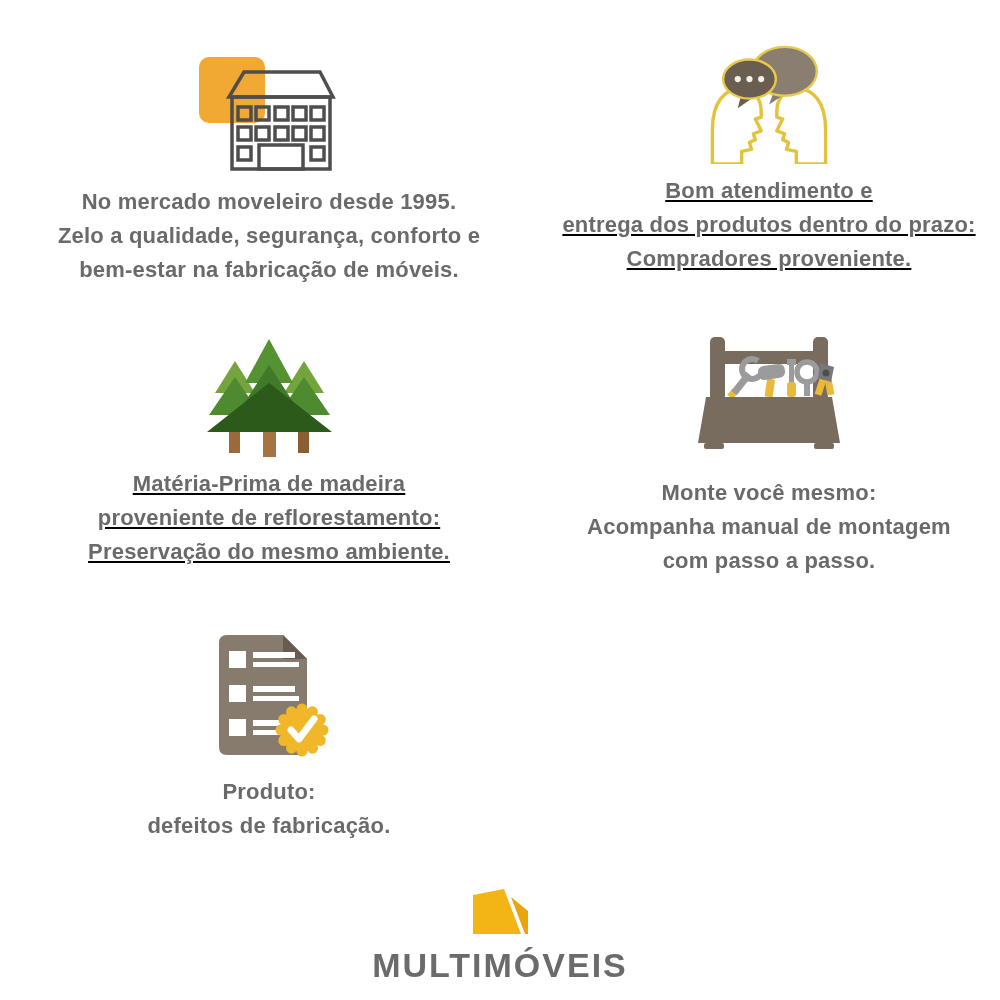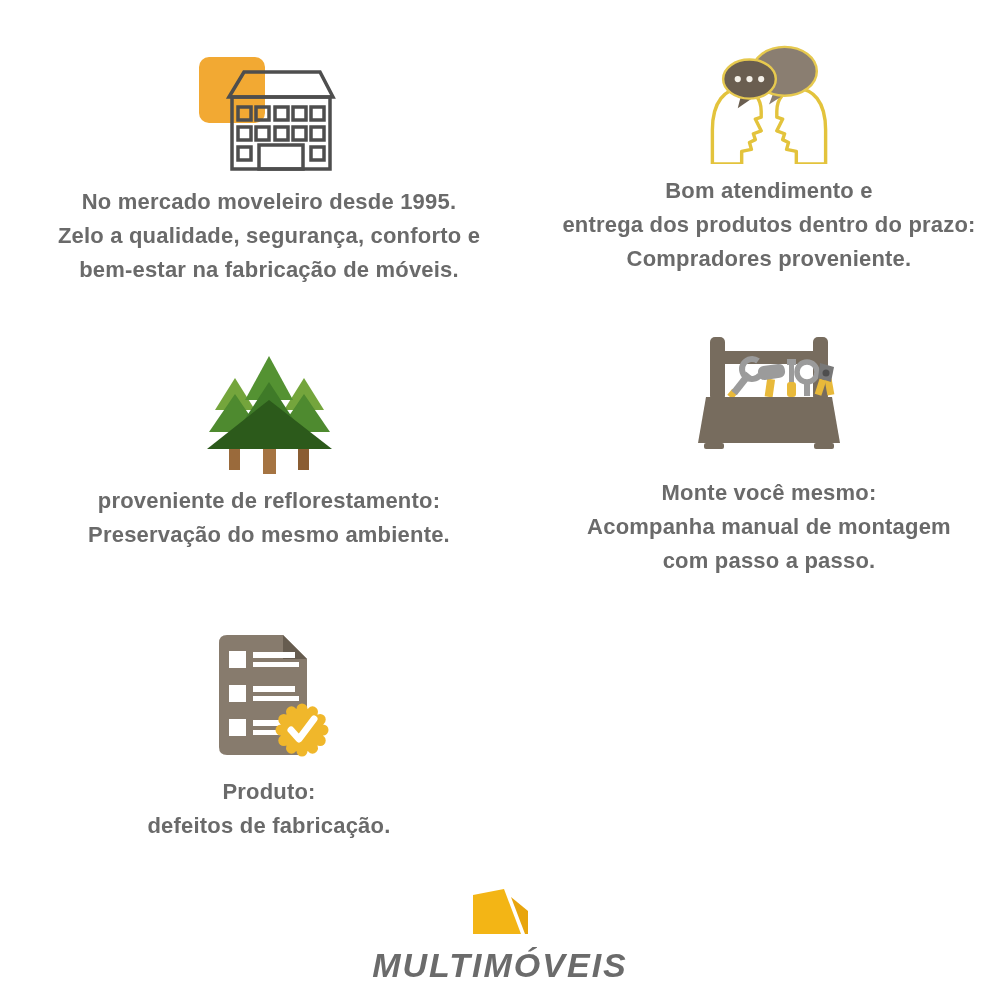--- a/index.html
+++ b/index.html
@@ -11,34 +11,34 @@
   .page{width:1000px;height:1000px;overflow:hidden;background:#ffffff;}
   .grid{
     display:grid;
     grid-template-columns:53% 47%;
     grid-template-rows:298px 288px 276px;
   }
   .feature{
     display:flex;flex-direction:column;align-items:center;justify-content:center;padding-left:8px;
   }
   .feature.r1{padding-top:46px;}
-  .feature.r2{padding-top:20px;}
+  .feature.r2{padding-top:20px;text-decoration:underline;}
   .feature.r3{padding-top:22px;}
   .icon-wrap{display:flex;align-items:center;justify-content:center;}
   .r1 .icon-wrap{height:118px;margin-bottom:10px;}
   .r2 .icon-wrap{height:122px;margin-bottom:10px;}
   .r3 .icon-wrap{height:140px;margin-bottom:8px;}
   .line{
     margin:0;text-align:center;
     font-size:22px;line-height:34px;font-weight:700;color:#6A6A6A;
     letter-spacing:0.2px;white-space:nowrap;
   }
   .brand{
     height:138px;display:flex;flex-direction:column;align-items:center;
-    padding-top:24px;box-sizing:border-box;font-style:italic;
+    padding-top:24px;box-sizing:border-box;
   }
   .brand-name{
     margin-top:6px;
     font-size:34px;font-weight:700;color:#6B6B6B;letter-spacing:2px;
   }
 </style>
 </head>
 <body>
 
 <div class="page">
@@ -104,20 +104,21 @@
           <polygon points="62,4 38,48 86,48" fill="#549232"></polygon>
           <polygon points="28,42 2,80 54,80" fill="#4E8A2F"></polygon>
           <polygon points="97,42 71,80 123,80" fill="#4E8A2F"></polygon>
           <polygon points="62,30 28,82 96,82" fill="#3F7A28"></polygon>
           <polygon points="62,48 0,97 125,97" fill="#2C5A1B"></polygon>
           <rect x="22" y="97" width="11" height="21" fill="#9A6A3B"></rect>
           <rect x="56" y="97" width="13" height="25" fill="#A57442"></rect>
           <rect x="91" y="97" width="11" height="21" fill="#8A5D32"></rect>
         </svg>
       </div>
+      <p class="line">Matéria-Prima de madeira</p>
       <p class="line">proveniente de reflorestamento:</p>
       <p class="line">Preservação do mesmo ambiente.</p>
     </section>
 
     <section class="feature r3">
       <div class="icon-wrap">
         <svg width="150" height="122" viewBox="0 0 150 122" aria-hidden="true">
           <rect x="16" y="0" width="15" height="64" rx="5" fill="#776C5E"></rect>
           <rect x="119" y="0" width="15" height="64" rx="5" fill="#776C5E"></rect>
           <rect x="16" y="14" width="118" height="13" fill="#776C5E"></rect>

